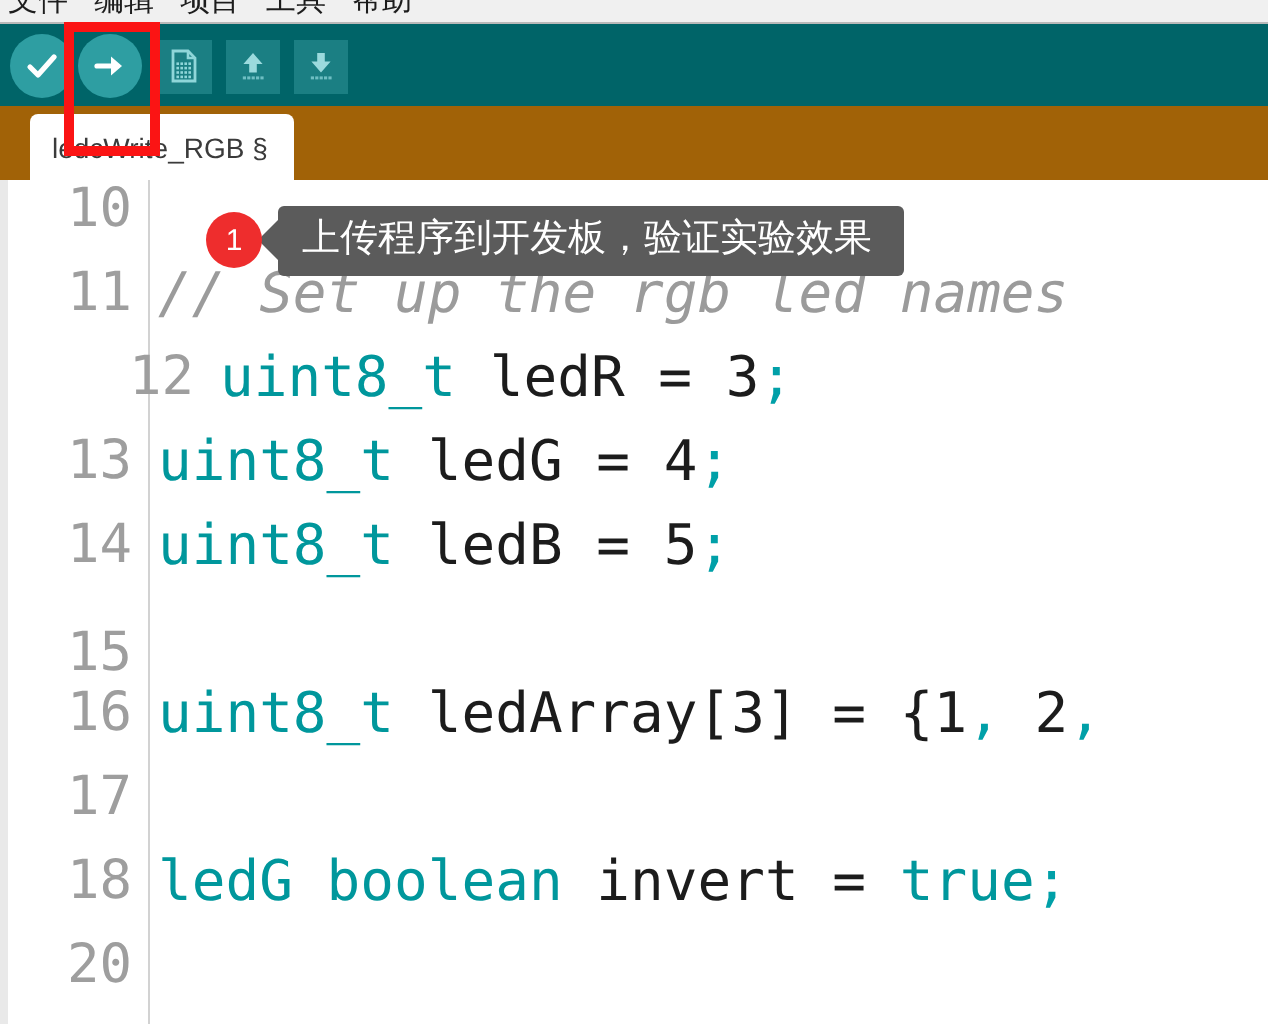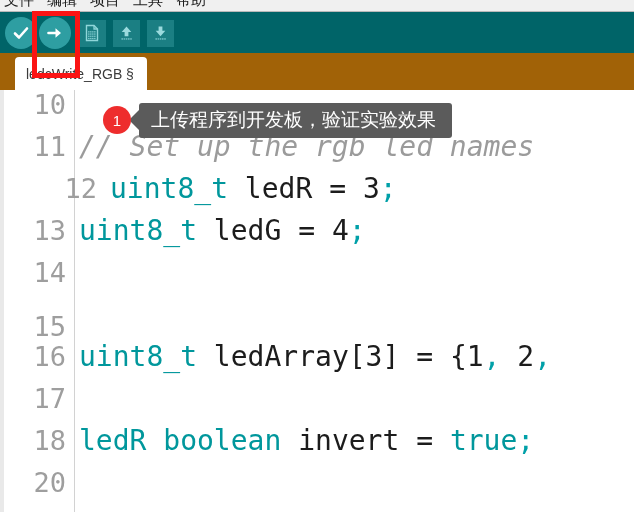--- a/index.html
+++ b/index.html
@@ -341,36 +341,37 @@
         <div class="code-line" style="top: 78px; margin-left: 31px;">
           <div class="lineno">12</div>
           <div class="codetext"><span class="tok-kw">uint8_t</span><span class="tok-plain"> ledR = 3</span><span class="tok-punct">;</span></div>
         </div>
         <div class="code-line" style="top: 120px;">
           <div class="lineno">13</div>
           <div class="codetext"><span class="tok-kw">uint8_t</span><span class="tok-plain"> ledG = 4</span><span class="tok-punct">;</span></div>
         </div>
         <div class="code-line" style="top: 162px;">
           <div class="lineno">14</div>
+          <div class="codetext"><span class="tok-kw">uint8_t</span><span class="tok-plain"> ledB = 5</span><span class="tok-punct">;</span></div>
         </div>
         <div class="code-line" style="top: 204px; margin-top: 12px;">
           <div class="lineno">15</div>
           <div class="codetext"></div>
         </div>
         <div class="code-line" style="top: 246px;">
           <div class="lineno">16</div>
           <div class="codetext"><span class="tok-kw">uint8_t</span><span class="tok-plain"> ledArray[3] = {1</span><span class="tok-punct">,</span><span class="tok-plain"> 2</span><span class="tok-punct">,</span></div>
         </div>
         <div class="code-line" style="top: 288px;">
           <div class="lineno">17</div>
           <div class="codetext"></div>
         </div>
         <div class="code-line" style="top: 330px;">
           <div class="lineno">18</div>
-          <div class="codetext"><span class="tok-kw">ledR</span><span class="tok-plain"> </span><span class="tok-kw">boolean</span><span class="tok-plain"> invert = </span><span class="tok-kw">true</span><span class="tok-punct">;</span></div>
+          <div class="codetext"><span class="tok-kw">ledG</span><span class="tok-plain"> </span><span class="tok-kw">boolean</span><span class="tok-plain"> invert = </span><span class="tok-kw">true</span><span class="tok-punct">;</span></div>
         </div>
         <div class="code-line" style="top: 372px;">
           <div class="lineno">20</div>
           <div class="codetext"></div>
         </div>
       </div>
   </div>
 
   <div class="callout">
     <div class="callout-badge">1</div>

